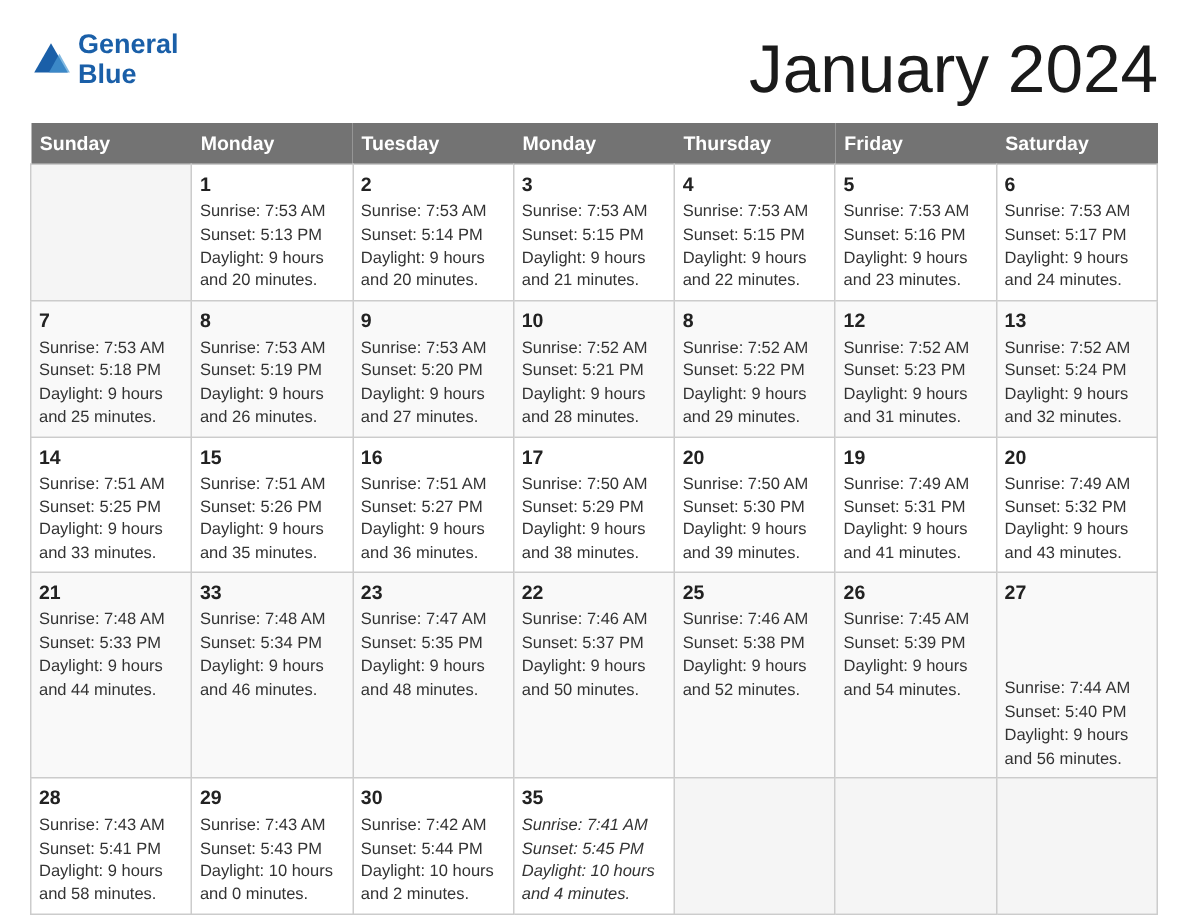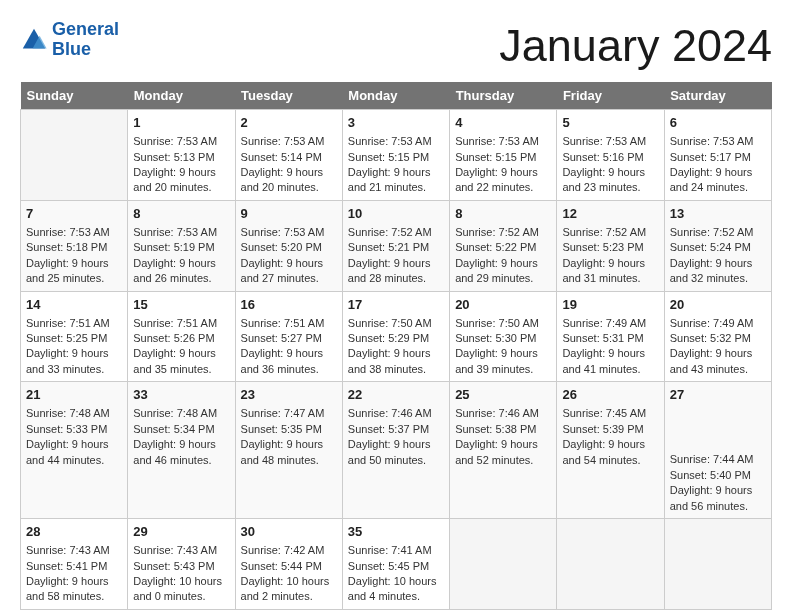--- a/index.html
+++ b/index.html
@@ -335,21 +335,21 @@
         </td>
         <td>
           <span class="day-number">30</span>
           <div class="day-info" style="white-space: pre-line;">Sunrise: 7:42 AM
 Sunset: 5:44 PM
 Daylight: 10 hours
 and 2 minutes.</div>
         </td>
         <td>
           <span class="day-number">35</span>
-          <div class="day-info" style="white-space: pre-line;">Sunrise: 7:41 AM
+          <div class="day-info" style="white-space: pre-line; font-style: italic;">Sunrise: 7:41 AM
 Sunset: 5:45 PM
 Daylight: 10 hours
 and 4 minutes.</div>
         </td>
         <td class="empty-cell"></td>
         <td class="empty-cell"></td>
         <td class="empty-cell"></td>
       </tr>
     </tbody>
 </table>

